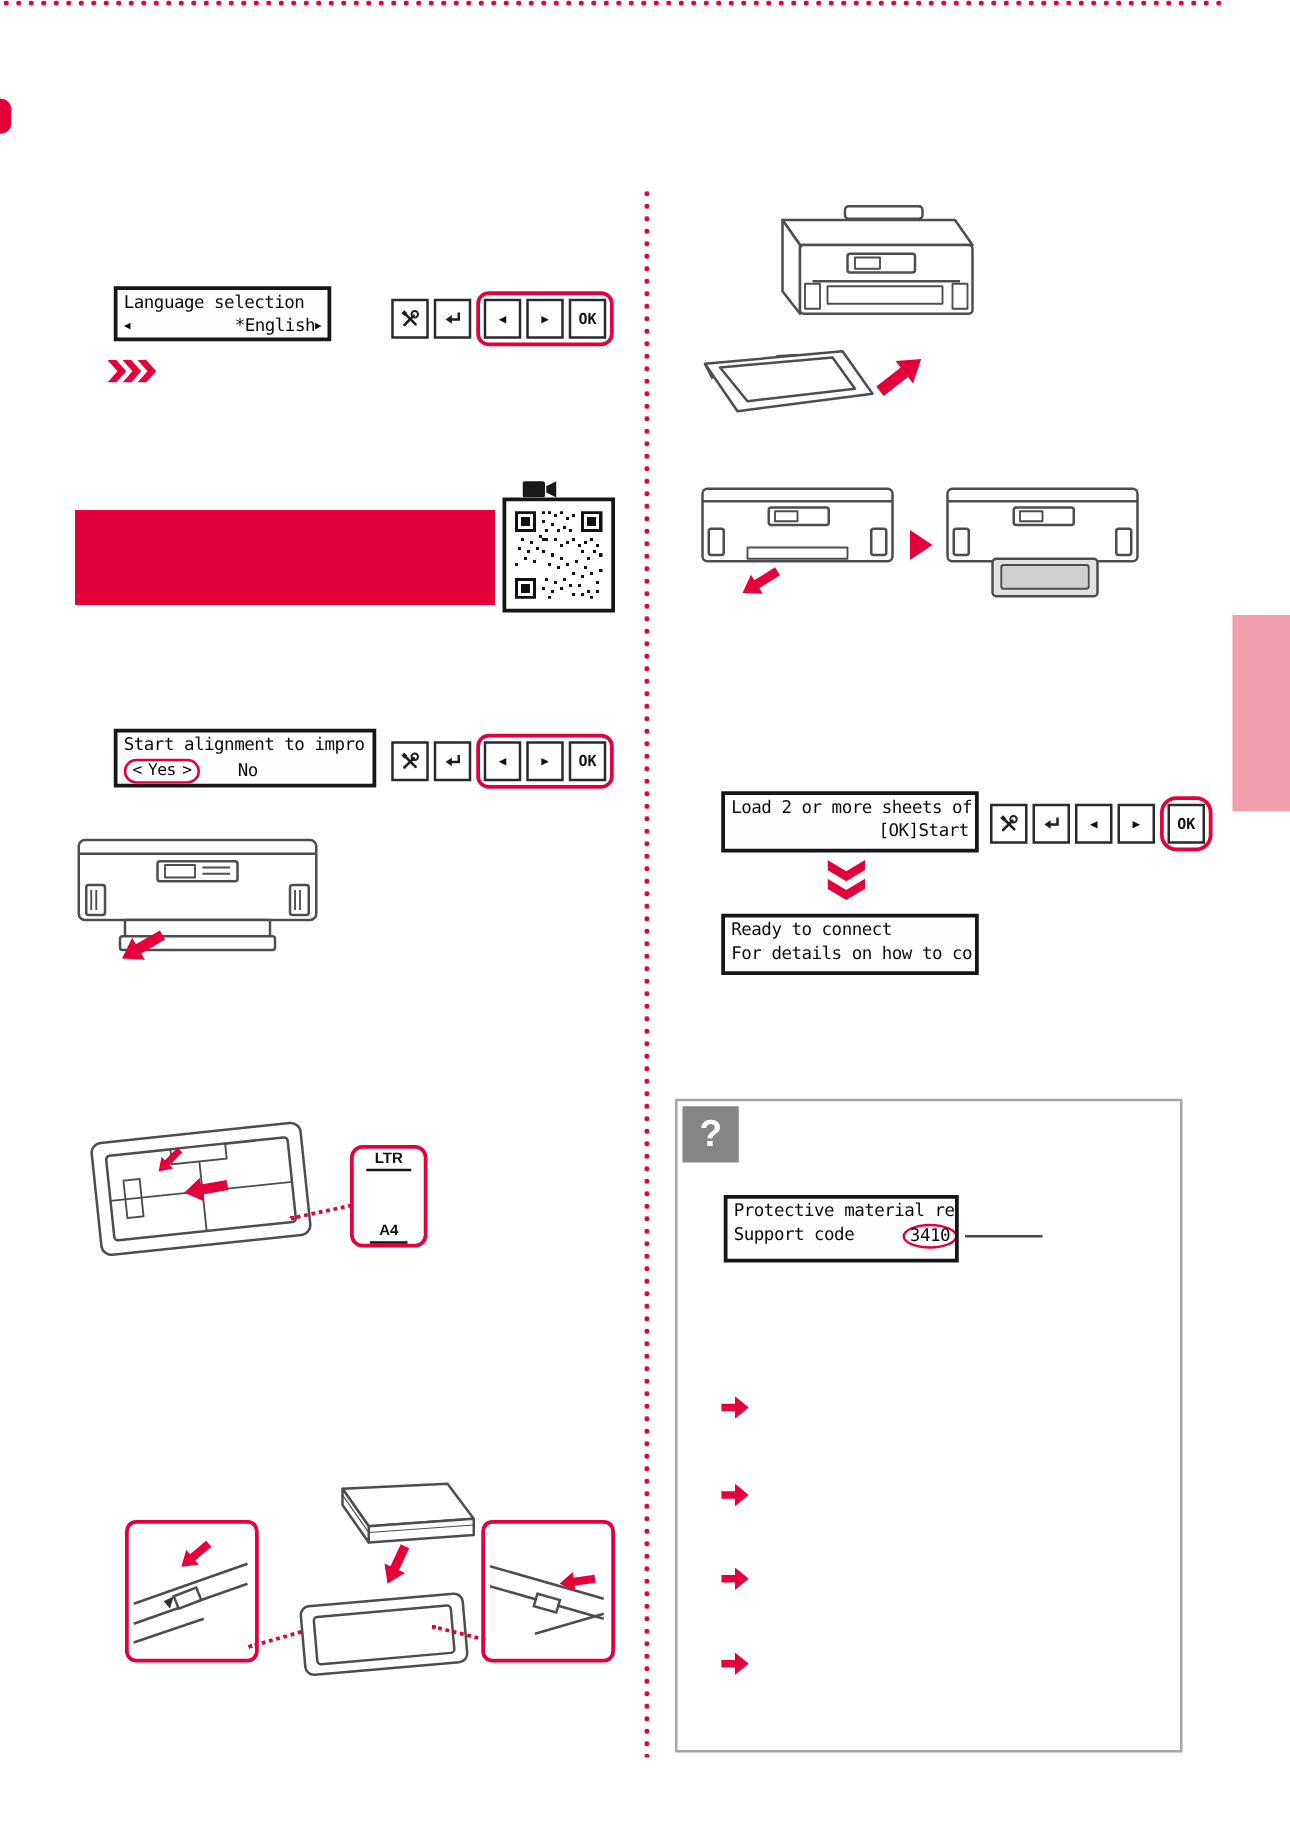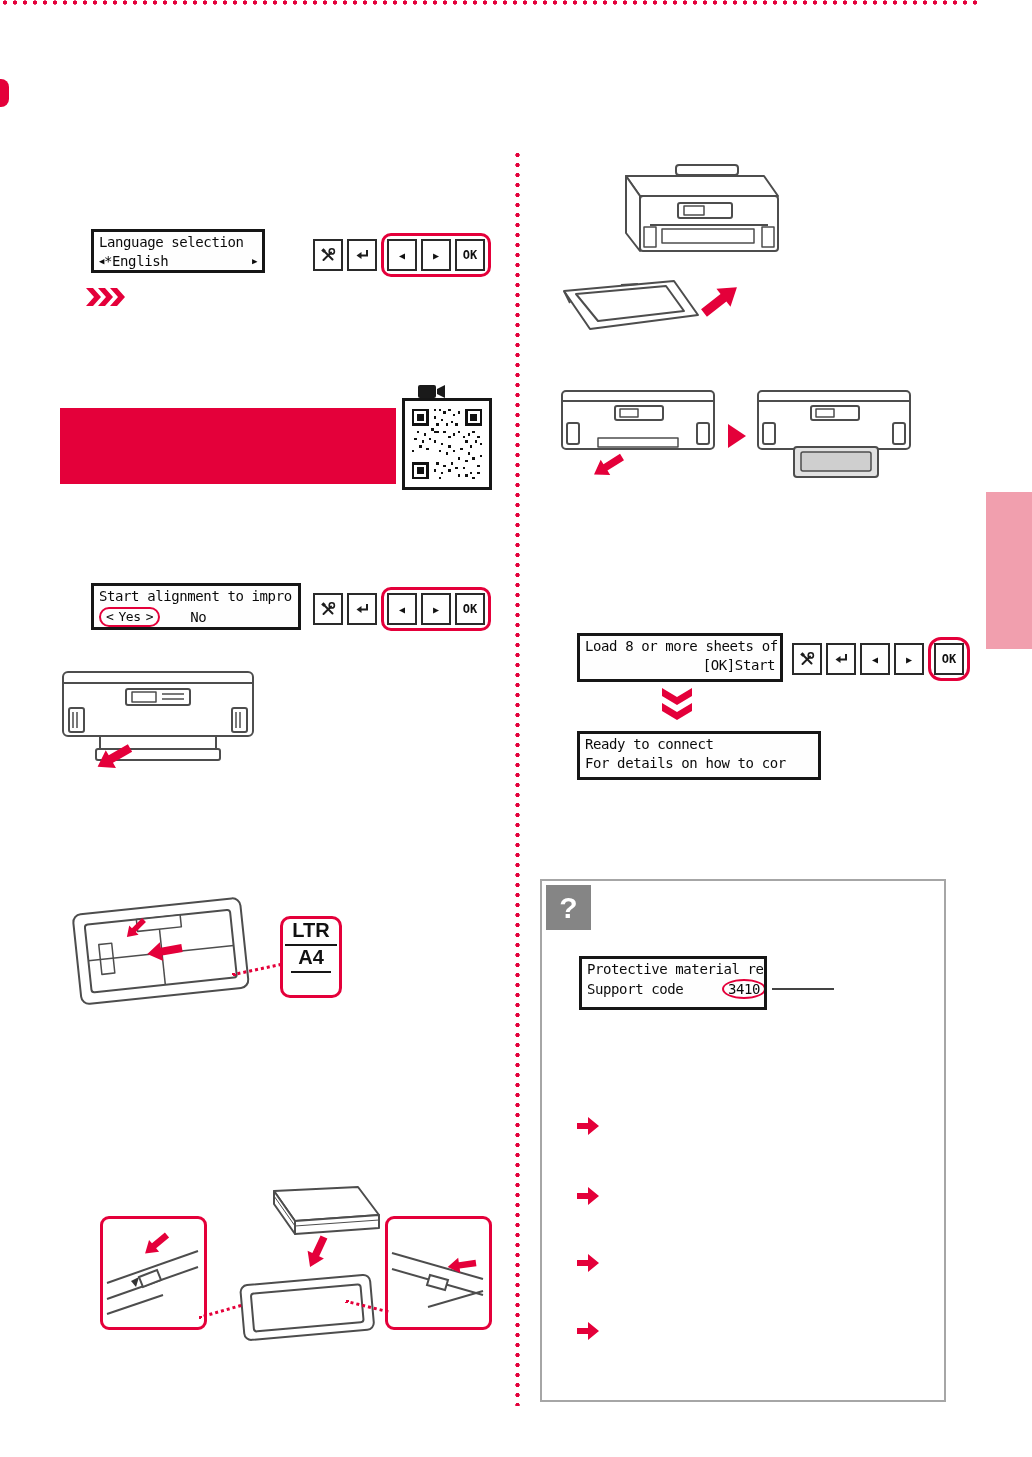--- a/index.html
+++ b/index.html
@@ -13,40 +13,40 @@
   .rdot{border-top:3px dotted #e4003a}
 
   .edge-mark{background:#e4003a;border-radius:0 8px 8px 0}
   .side-tab{background:#f19fae}
 
   
   .lcd{position:absolute;border:3px solid #161616;background:#fefefe;font-family:"DejaVu Sans Mono",monospace;color:#0a0a0a;overflow:hidden;padding:1px 5px}
   .lcd .ln{font-size:14px;line-height:19px;white-space:nowrap;letter-spacing:-0.4px}
   .l2-lang{display:flex;align-items:center}
   .l2-lang .tri{font-size:9px;line-height:19px}
-  .l2-lang .val{flex:1;text-align:left}
+  .l2-lang .val{flex:1;text-align:right}
   .l2-align{display:flex;align-items:center;margin-top:1px}
   .yes-ring{display:inline-flex;gap:5px;border:2.5px solid #e4003a;border-radius:11px;padding:0 5px;line-height:16px;font-size:13px}
   .no-lbl{margin-left:30px}
   .r-align{text-align:right}
-  .l2-prot{display:flex;align-items:center;justify-content:space-between}
+  .l2-prot{display:flex;justify-content:space-between}
   .code-ring{border:2.5px solid #e4003a;border-radius:50%;padding:0 4px;margin-right:-7px;line-height:16px}
 
   
   .btn-panel{position:absolute;display:flex;align-items:center;gap:4px}
   .key{width:30px;height:32px;border:2px solid #2a2a2a;background:#fff;display:inline-flex;align-items:center;justify-content:center;font-family:"DejaVu Sans Mono",monospace;font-size:12px;font-weight:bold;color:#111;flex:none}
   .key.tri{font-size:10px}
   .hl-group{display:inline-flex;gap:4px;border:3px solid #e4003a;border-radius:10px;padding:3px}
   .hl-ok{display:inline-flex;border:3px solid #e4003a;border-radius:13px;padding:3px}
 
   .banner{background:#e4003a}
   .qr-box{border:3px solid #161616;background:#fff;display:flex;align-items:center;justify-content:center}
 
   .red-frame{border:3.5px solid #e4003a;border-radius:9px;background:#fff}
-  .size-callout{border:3.5px solid #e4003a;border-radius:10px;background:#fff;display:flex;flex-direction:column;align-items:center;justify-content:flex-start;font-weight:bold;font-size:20px;color:#111}
+  .size-callout{border:3.5px solid #e4003a;border-radius:10px;background:#fff;display:flex;flex-direction:column;align-items:center;justify-content:space-between;font-weight:bold;font-size:12px;color:#111}
   .size-item{border-bottom:2.5px solid #161616;padding:0 7px 2px}
 
   .help-box{border:2px solid #a6a6a6;background:#fff}
   .q-icon{background:#858585;color:#fff;display:flex;align-items:center;justify-content:center;font-size:30px;font-weight:bold}
   .callout-line{background:#444}
 
   .rarw{fill:#e4003a}
   svg{display:block}
 </style>
 </head>
@@ -284,21 +284,21 @@
       <rect x="258" y="26" width="18" height="8" stroke-width="1.5"></rect>
       <rect x="205" y="40" width="12" height="21" rx="2"></rect>
       <rect x="335" y="40" width="12" height="21" rx="2"></rect>
       <rect x="236" y="64" width="84" height="30" rx="3" fill="#e2e2e2"></rect>
       <rect x="243" y="69" width="70" height="19" rx="2" fill="#cfcfcf" stroke-width="1.5"></rect>
     </g>
   </svg>
 </div>
 
 <div class="lcd" style="left:577px;top:633px;width:206px;height:49px">
-  <div class="ln">Load 8 or more sheets of</div>
+  <div class="ln">Load 2 or more sheets of</div>
   <div class="ln r-align">[OK]Start</div>
 </div>
 
 <div class="btn-panel" style="left:792px;top:637px">
   <span class="key">
     <svg width="16" height="16" viewBox="0 0 16 16">
       <path d="M3.5 13 L11 5.5" stroke="#1d1d1d" stroke-width="2" fill="none" stroke-linecap="round"></path>
       <circle cx="11.8" cy="4.4" r="2.6" stroke="#1d1d1d" stroke-width="1.6" fill="none"></circle>
       <path d="M4 4 L12.5 12.5" stroke="#1d1d1d" stroke-width="2" fill="none" stroke-linecap="round"></path>
       <path d="M2.3 2.3 l2.4 2.4" stroke="#1d1d1d" stroke-width="3.2" fill="none"></path>
@@ -317,21 +317,21 @@
   </span>
 </div>
 
 <div class="abs" style="left:662px;top:688px">
   <svg width="30" height="32" viewBox="0 0 30 32">
     <path fill="#e4003a" d="M0 0 L15 9 L30 0 L30 8 L15 17 L0 8 Z"></path>
     <path fill="#e4003a" d="M0 15 L15 24 L30 15 L30 23 L15 32 L0 23 Z"></path>
   </svg>
 </div>
 
-<div class="lcd" style="left:577px;top:731px;width:244px;height:49px">
+<div class="lcd" style="left:577px;top:731px;width:206px;height:49px">
   <div class="ln">Ready to connect</div>
   <div class="ln">For details on how to cor</div>
 </div>
 
 <div class="abs help-box" style="left:540px;top:879px;width:406px;height:523px">
   <div class="q-icon abs" style="left:4px;top:4px;width:45px;height:45px">?</div>
 
   <div class="lcd" style="left:37px;top:75px;width:188px;height:54px">
     <div class="ln">Protective material rema</div>
     <div class="ln l2-prot">

